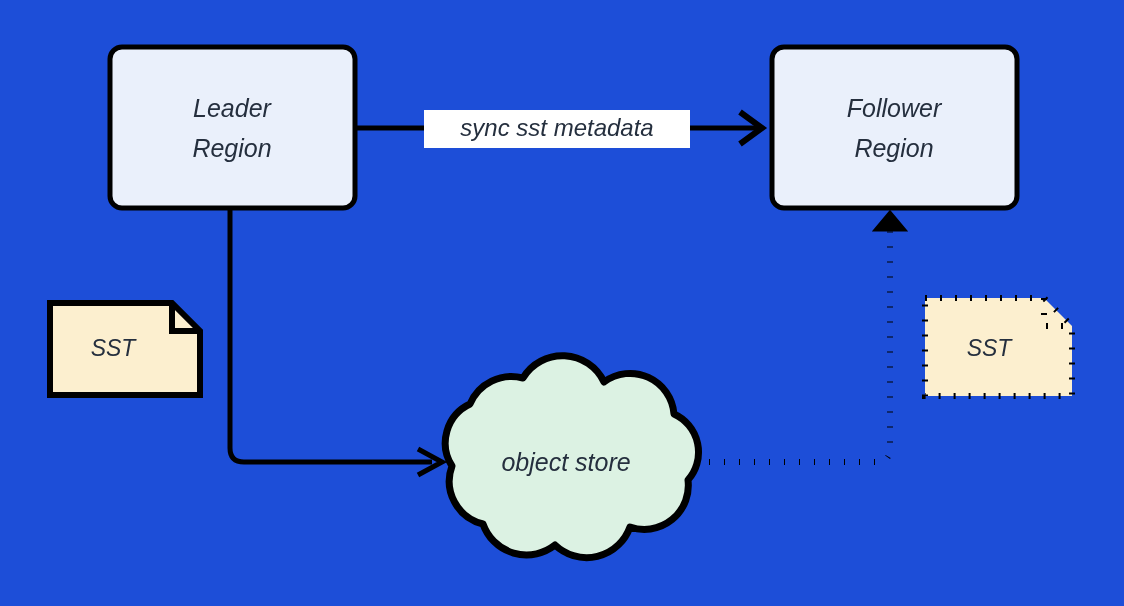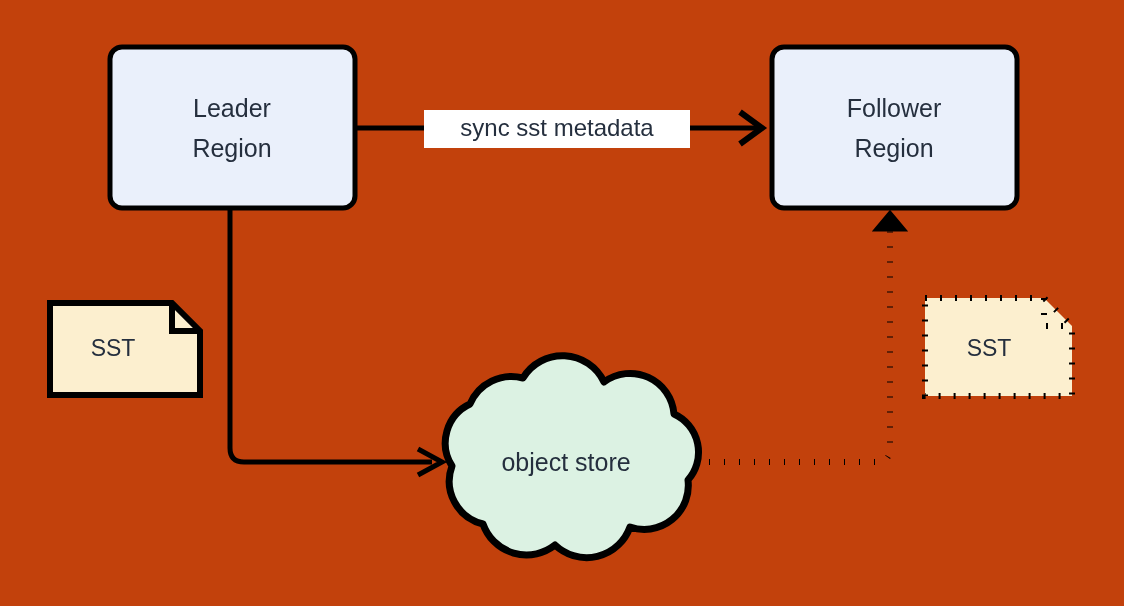--- a/index.html
+++ b/index.html
@@ -10,21 +10,22 @@
   body {
     width: 1124px;
     height: 606px;
     overflow: hidden;
     font-family: "Liberation Sans", sans-serif;
   }
   #diagram-root {
     position: relative;
     width: 1124px;
     height: 606px;
-    background: #c2410c;
+    background: #1d4ed8;
+    font-style: italic;
   }
   svg.canvas {
     position: absolute;
     top: 0;
     left: 0;
     width: 1124px;
     height: 606px;
   }
   .node-label {
     font-family: "Liberation Sans", sans-serif;

